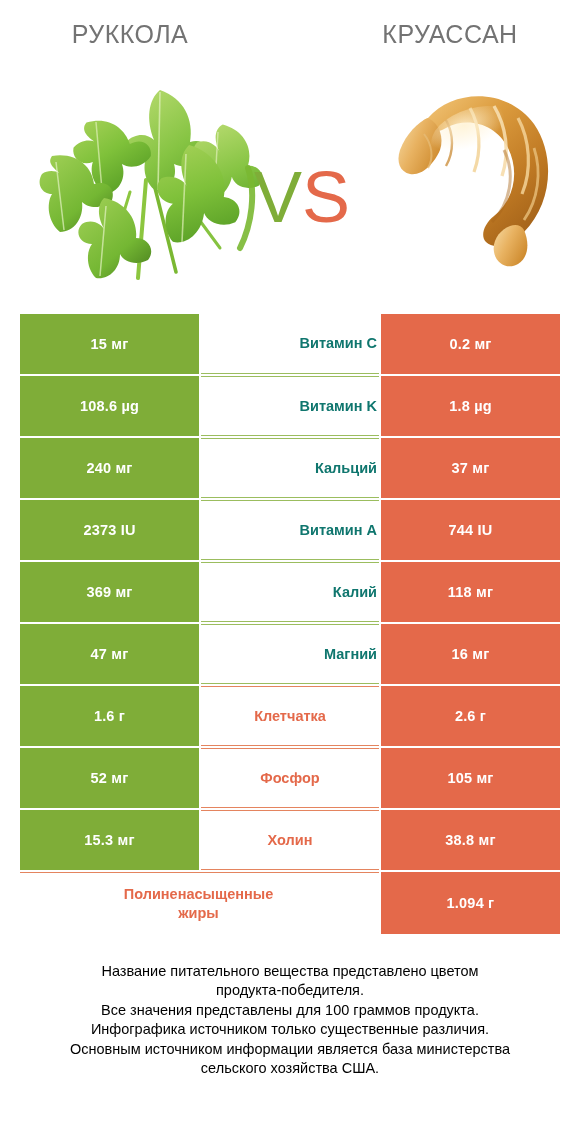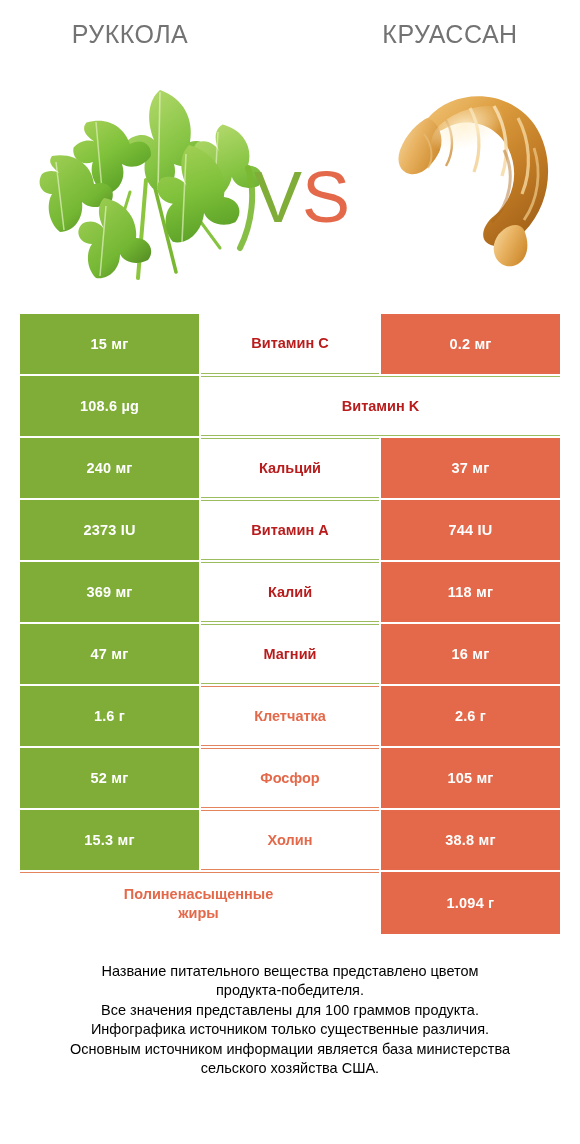--- a/index.html
+++ b/index.html
@@ -120,21 +120,21 @@
     padding: 0 2px;
   }
   .cell-mid > span {
     display: block;
     width: 100%;
     overflow: hidden;
     white-space: normal;
   }
 
   
-  .row.win-green  .cell-mid { color: #b91c1c; border-top: 1px solid #9bbd5e; border-bottom: 1px solid #9bbd5e; }
+  .row.win-green  .cell-mid { color: #0f766e; border-top: 1px solid #9bbd5e; border-bottom: 1px solid #9bbd5e; text-align: right; }
   .row.win-orange .cell-mid { color: #e4694a; border-top: 1px solid #e4845f; border-bottom: 1px solid #e4845f; }
 
   .row:first-child .cell-mid { border-top: none; }
   .row:last-child  .cell-mid { border-bottom: none; }
 
   
   .row.clip .cell-mid > span {
     white-space: normal;
     width: 186px;
     margin-left: -2px;
@@ -287,20 +287,21 @@
         <div class="cell-mid">
           <span>Витамин C</span>
         </div>
         <div class="cell-right">0.2 мг</div>
       </div>
       <div class="row win-green">
         <div class="cell-left">108.6 µg</div>
         <div class="cell-mid">
           <span>Витамин K</span>
         </div>
+        <div class="cell-right">1.8 µg</div>
       </div>
       <div class="row win-green">
         <div class="cell-left">240 мг</div>
         <div class="cell-mid">
           <span>Кальций</span>
         </div>
         <div class="cell-right">37 мг</div>
       </div>
       <div class="row win-green">
         <div class="cell-left">2373 IU</div>

